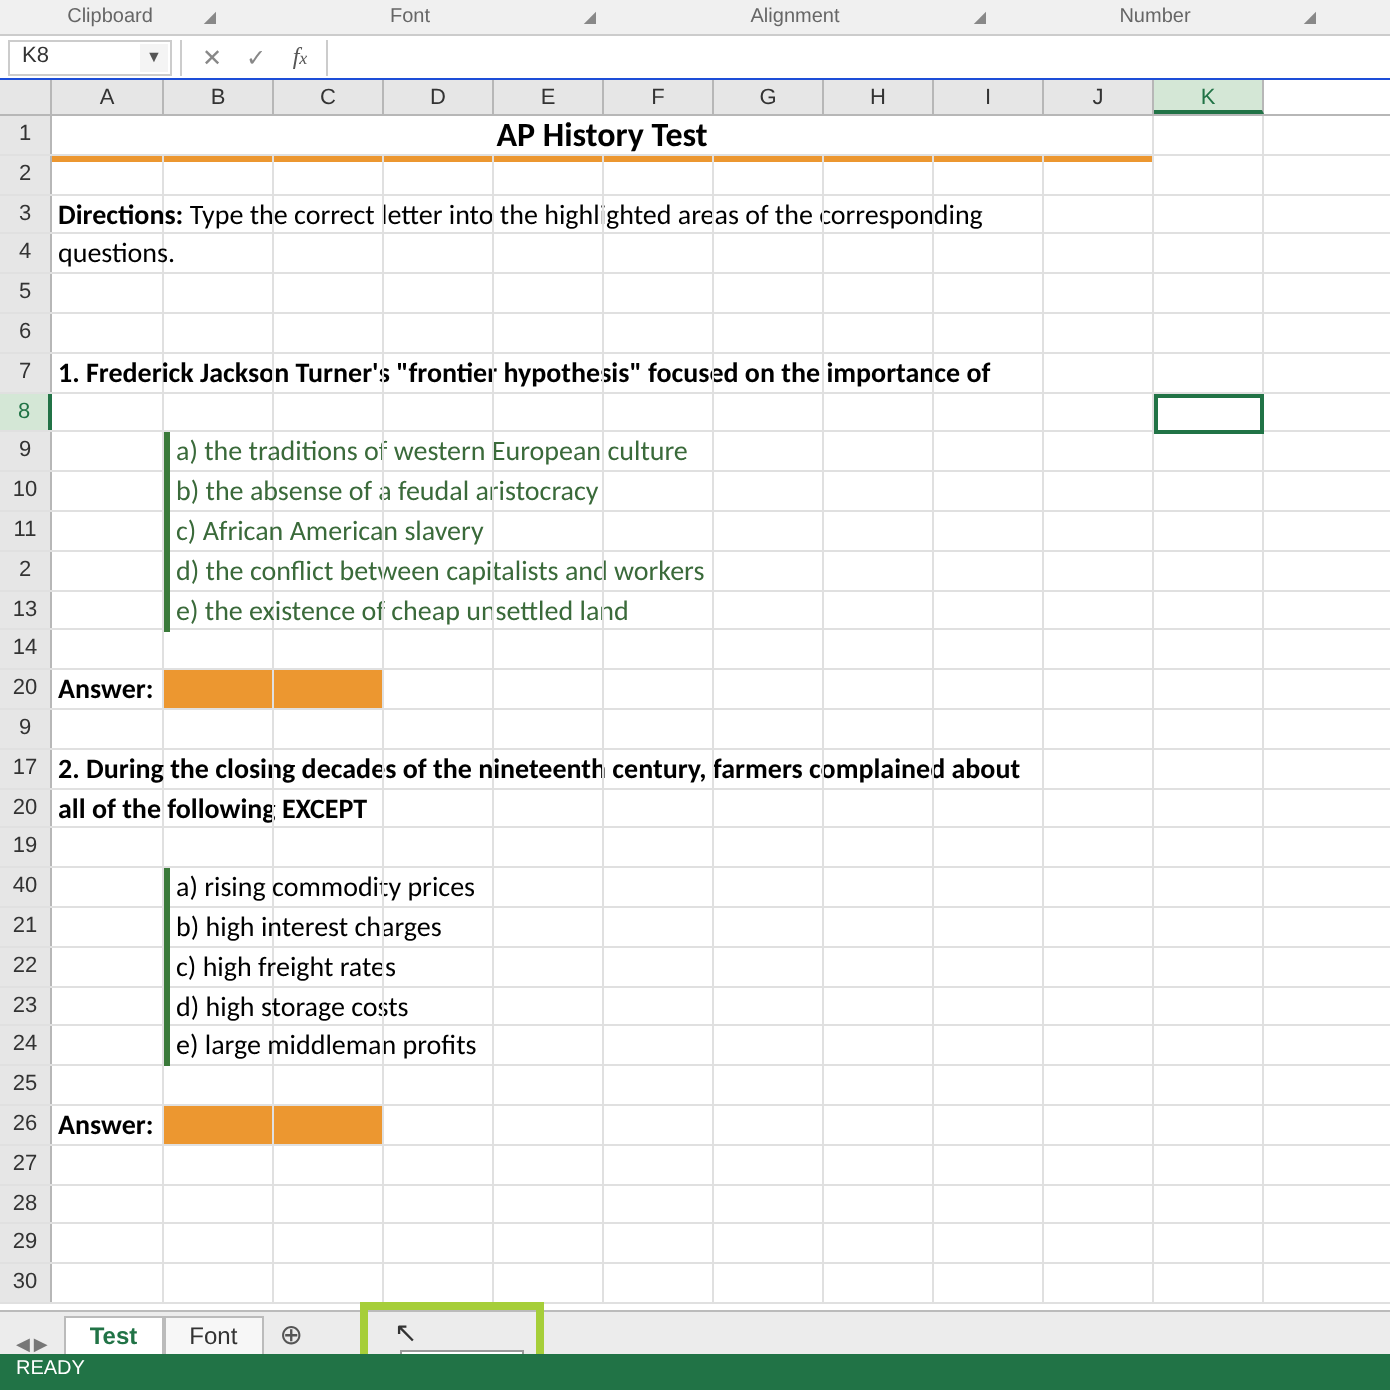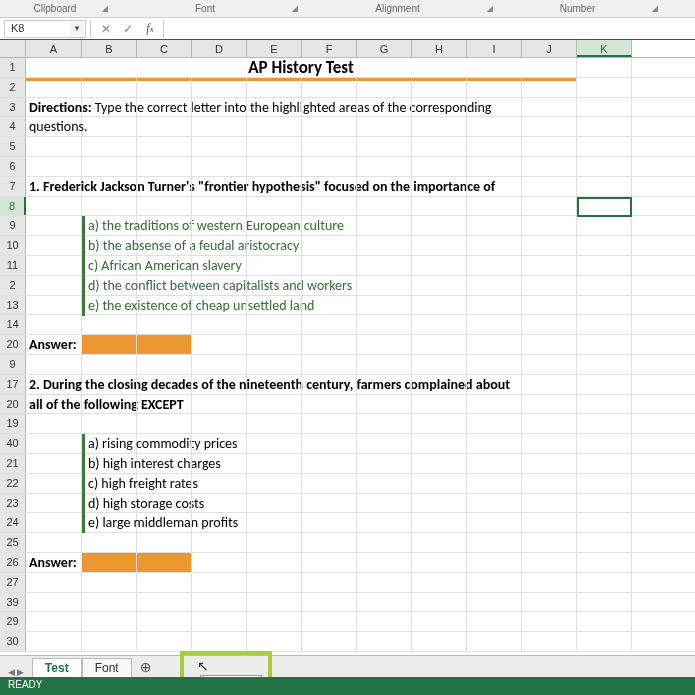--- a/index.html
+++ b/index.html
@@ -505,21 +505,21 @@
         <div class="cell" style="width:55px"></div>
         <div class="cell" style="width:55px"></div>
         <div class="cell" style="width:55px"></div>
         <div class="cell" style="width:55px"></div>
         <div class="cell" style="width:55px"></div>
         <div class="cell" style="width:55px"></div>
         <div class="cell" style="width:55px"></div>
         <div class="cell" style="width:55px"></div>
   </div>
       <div class="row">
-    <div class="row-h ">39</div>
+    <div class="row-h ">28</div>
     <div class="cell" style="width:56px"></div>
         <div class="cell" style="width:55px"></div>
         <div class="cell" style="width:55px"></div>
         <div class="cell" style="width:55px"></div>
         <div class="cell" style="width:55px"></div>
         <div class="cell" style="width:55px"></div>
         <div class="cell" style="width:55px"></div>
         <div class="cell" style="width:55px"></div>
         <div class="cell" style="width:55px"></div>
         <div class="cell" style="width:55px"></div>

